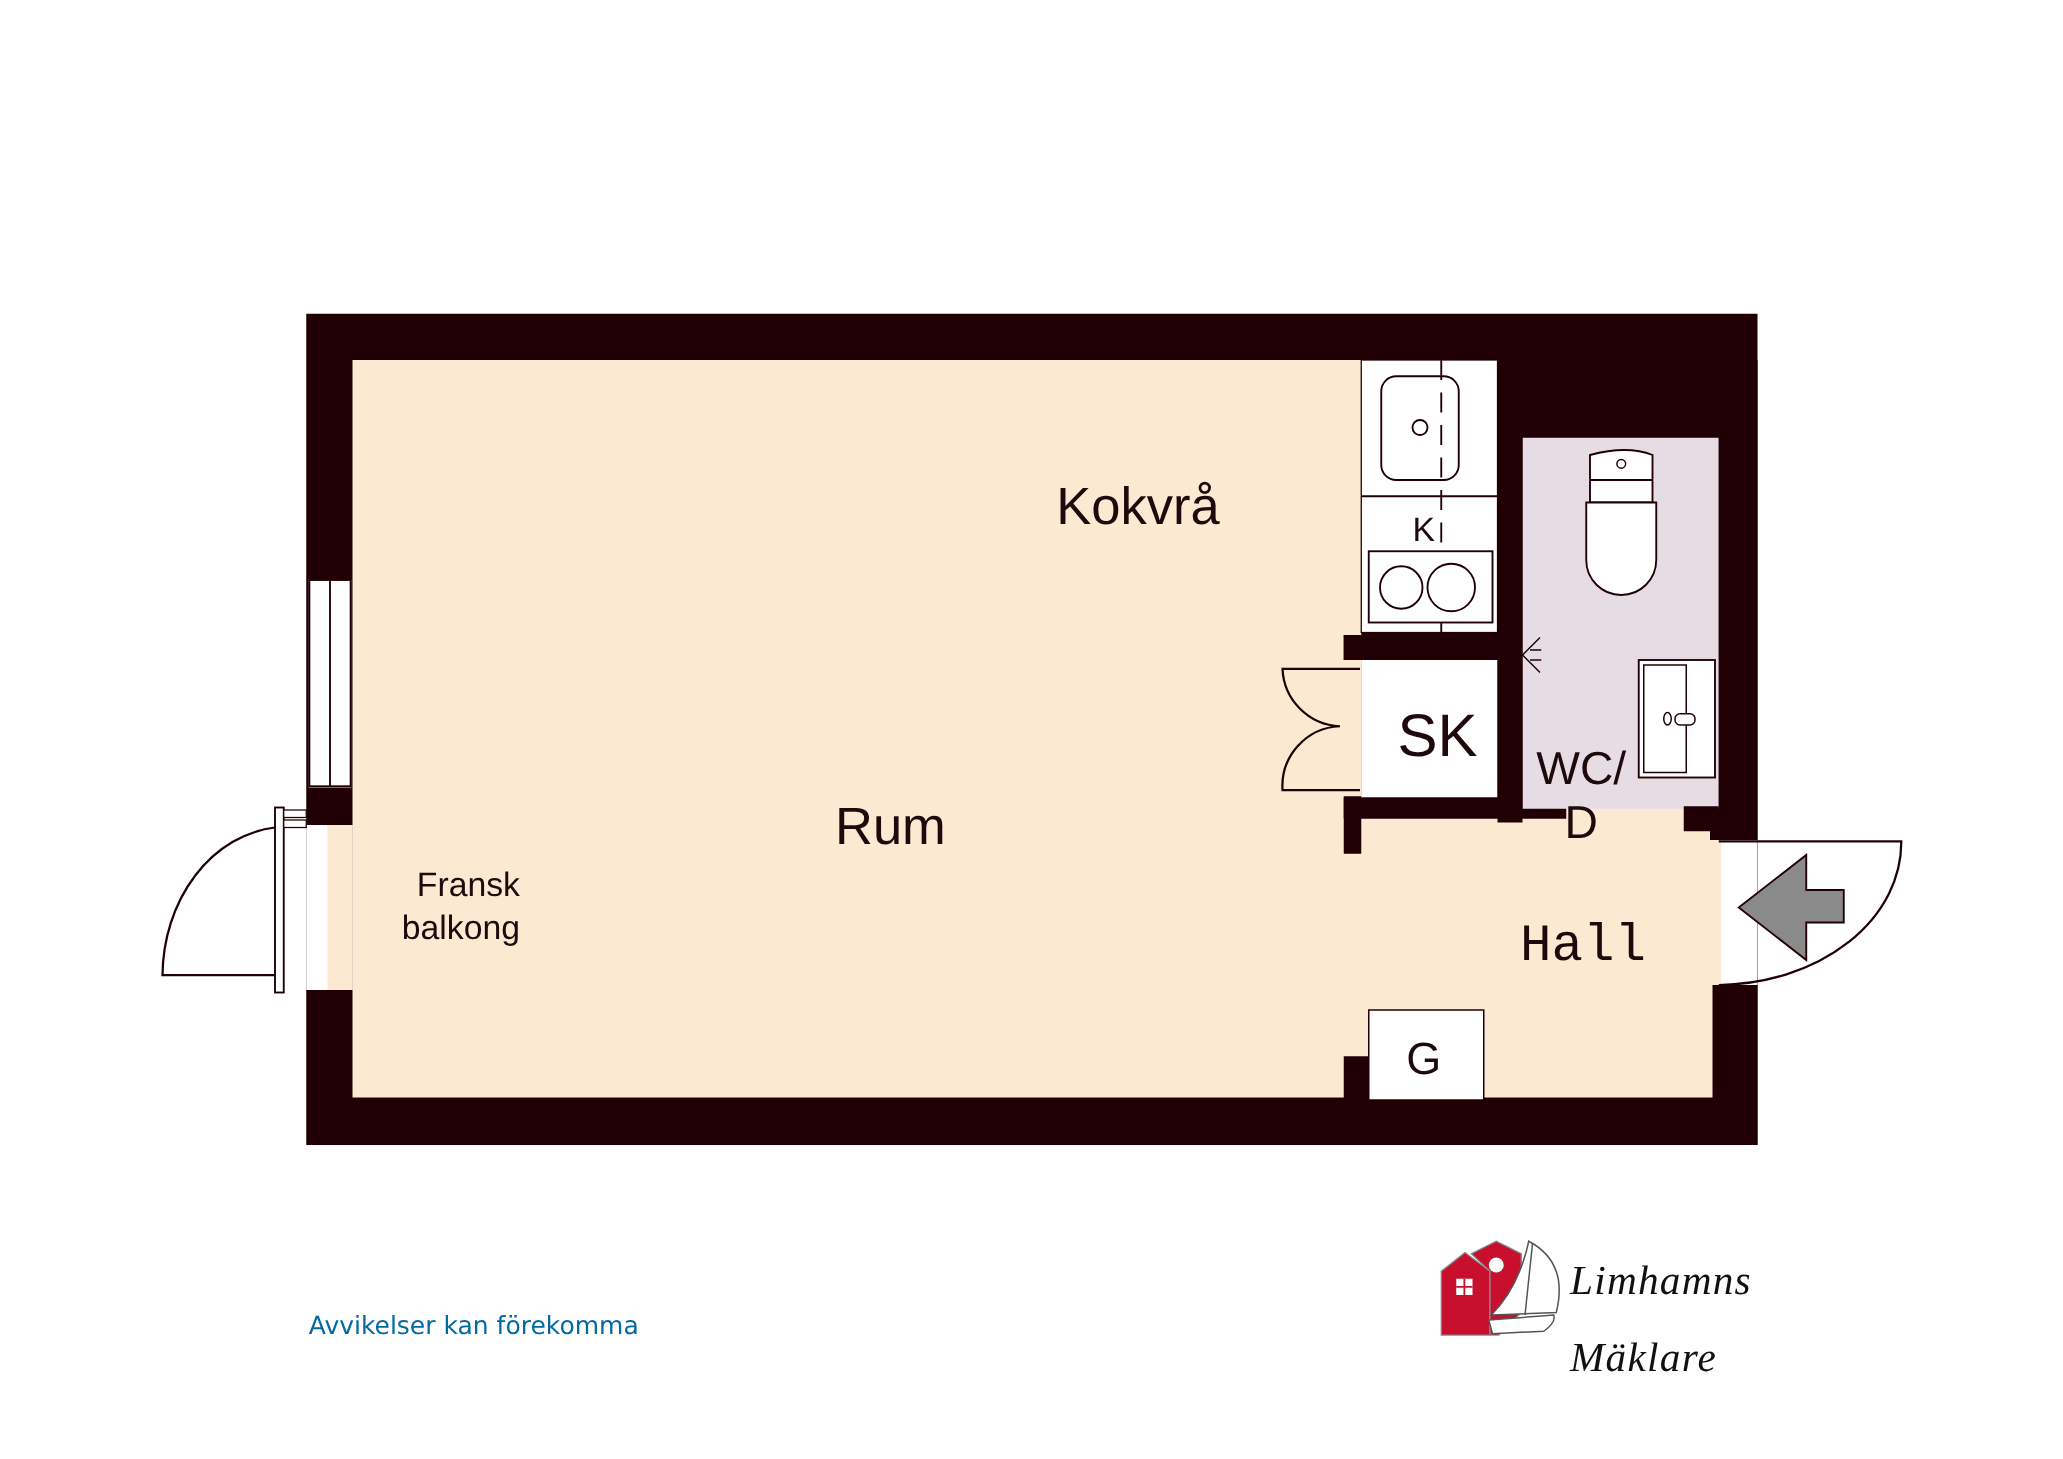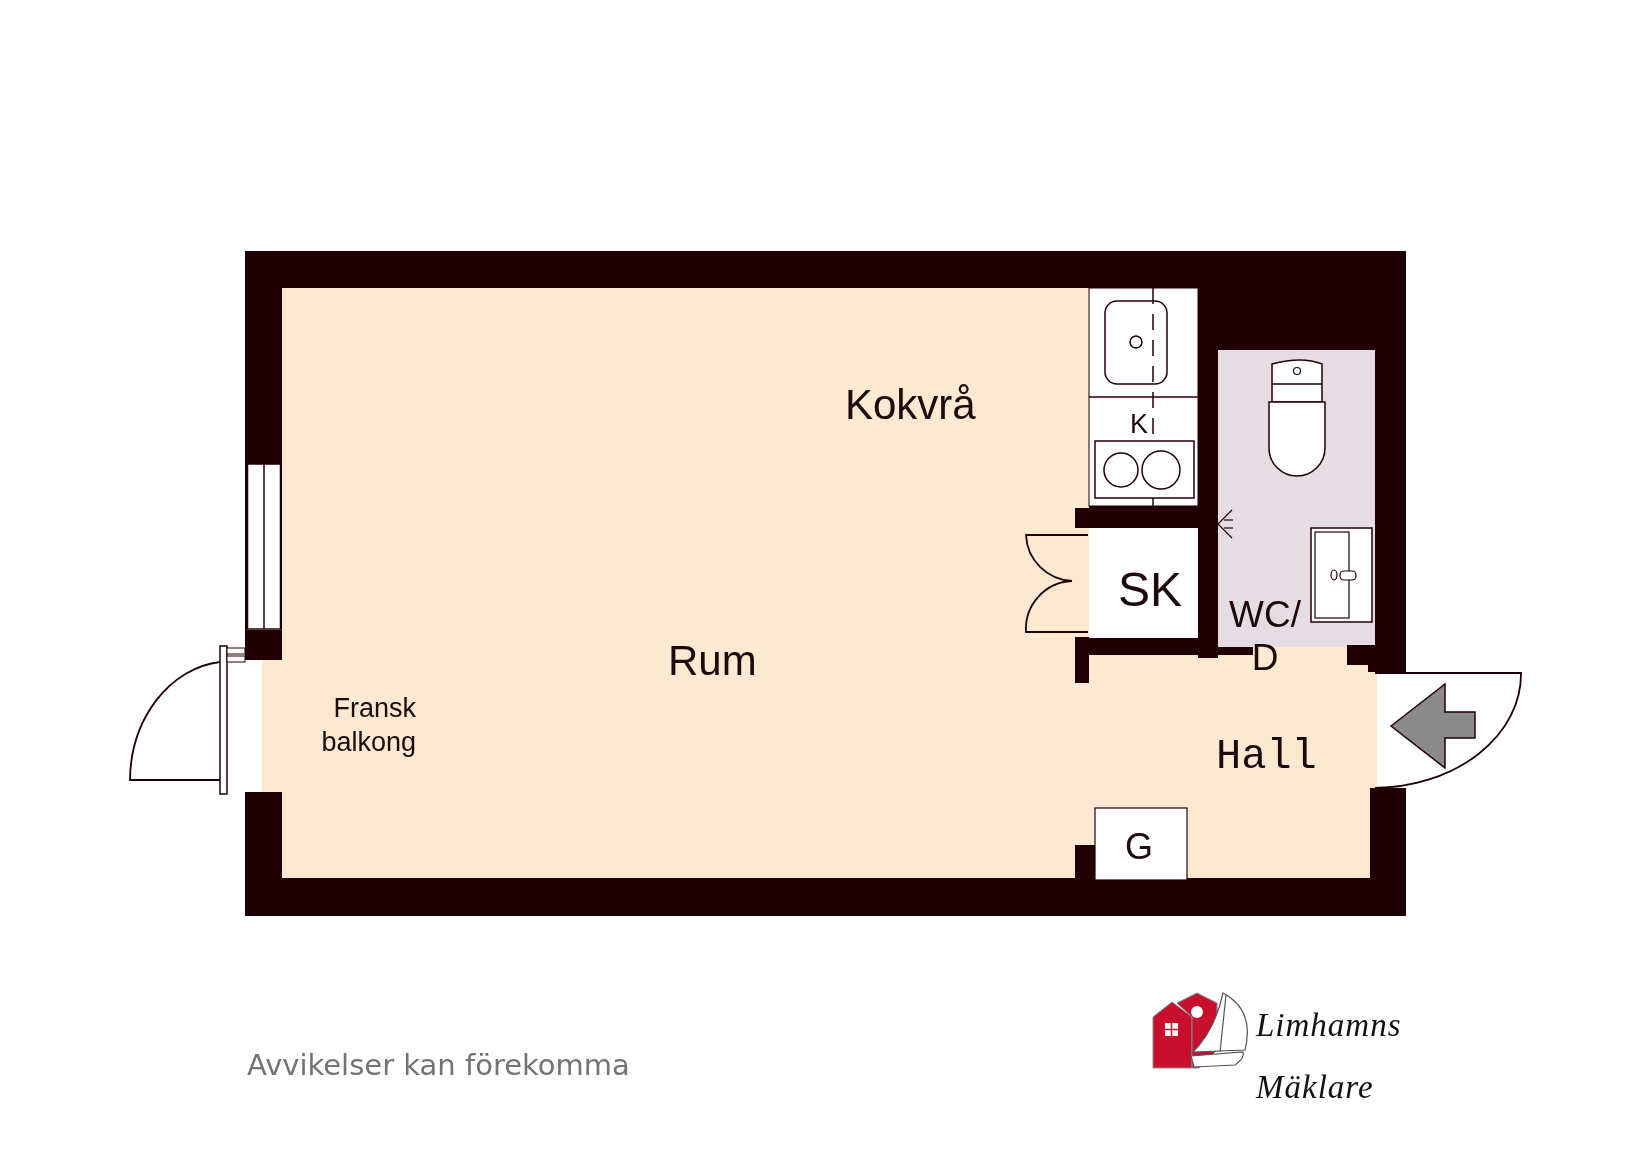--- a/index.html
+++ b/index.html
@@ -2,21 +2,21 @@
 <html><head>
 <meta charset="utf-8">
 <style>
   html, body { margin:0; padding:0; background:#ffffff; }
   body { width:1650px; height:1167px; position:relative; overflow:hidden; font-family:"Liberation Sans", sans-serif; }
   #plan { position:absolute; left:0; top:0; width:1650px; height:1167px; }
   .lbl { position:absolute; color:#1e0a0c; font-family:"Liberation Sans", sans-serif; white-space:nowrap; line-height:1; }
   .room-lg { font-size:42px; }
   .room-md { font-size:27px; text-align:right; line-height:1.25; }
   .room-sk { font-size:48px; }
-  .note { position:absolute; left:247px; top:1048px; font-family:"DejaVu Sans", sans-serif; font-size:29px; color:#737373; }
+  .note { position:absolute; left:247px; top:1048px; font-family:"DejaVu Sans", sans-serif; font-size:20px; color:#0369a1; }
   .logo-text { position:absolute; font-family:"Liberation Serif", serif; font-style:italic; font-size:33px; color:#111; letter-spacing:1px; }
 </style>
 </head>
 <body>
 
 <svg id="plan" viewBox="0 0 1650 1167" xmlns="http://www.w3.org/2000/svg">
 
   <rect x="245" y="251" width="1161" height="665" fill="#200005"></rect>
 
   <rect x="282" y="288" width="807" height="590" fill="#fbe9d1"></rect>

